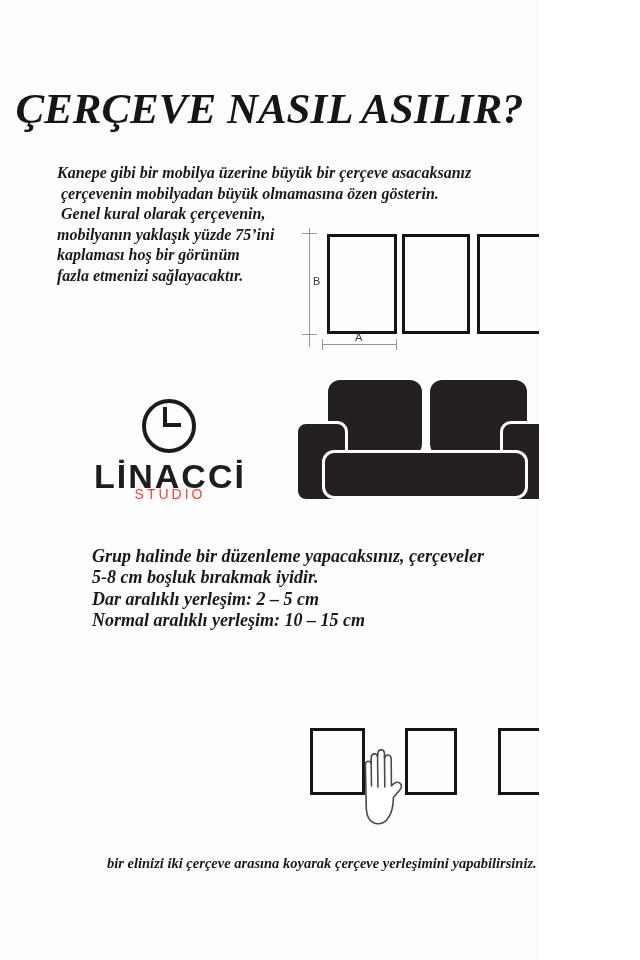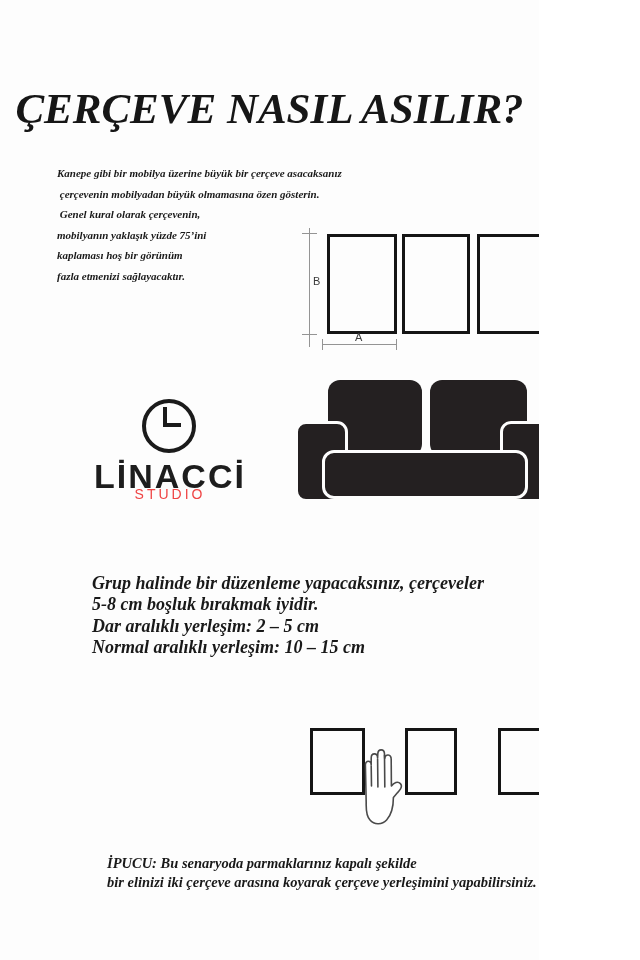--- a/index.html
+++ b/index.html
@@ -12,22 +12,22 @@
 
   
   .title {
     left:0; right:0; top:84px; text-align:center;
     font-size:43px; font-style:italic; font-weight:700;
     letter-spacing:0px; color:#161616;
   }
 
   
   .txt-line { white-space:pre; font-style:italic; font-weight:600; }
-  .intro   { left:57px;  top:163px; font-size:11px; line-height:20.6px; }
-  .spacing { left:92px;  top:546px; font-size:18px;   line-height:21.4px;margin-top:27px; }
+  .intro   { left:57px;  top:163px; font-size:16px; line-height:20.6px; }
+  .spacing { left:92px;  top:546px; font-size:18px;   line-height:21.4px; }
   .tip     { left:107px; top:854px; font-size:14.5px; line-height:18.6px; font-weight:700; }
   .tip .txt-line { font-weight:700; }
 
   
   .dim { background:#949494; }
   .dim-label {
     font-family:"Liberation Sans", sans-serif; font-size:11px;
     color:#3a3a3a; font-style:normal;
   }
   .frame {
@@ -134,17 +134,16 @@
                L40.4,56.5
                C40.4,66 38.2,74 33.6,79
                C28.6,84.4 21,83.5 17,79 Z"></path>
       <path d="M18.2,25 L18.5,45" fill="none"></path>
       <path d="M24.6,18 L24.9,46" fill="none"></path>
       <path d="M31.5,14 L31.8,46" fill="none"></path>
     </g>
   </svg>
 
   <div class="abs tip">
-    <div class="txt-line">İPUCU: Bu senaryoda parmaklarınız kapalı şekilde</div>
     <div class="txt-line">bir elinizi iki çerçeve arasına koyarak çerçeve yerleşimini yapabilirsiniz.</div>
   </div>
 
 </div>
 
 </body></html>

